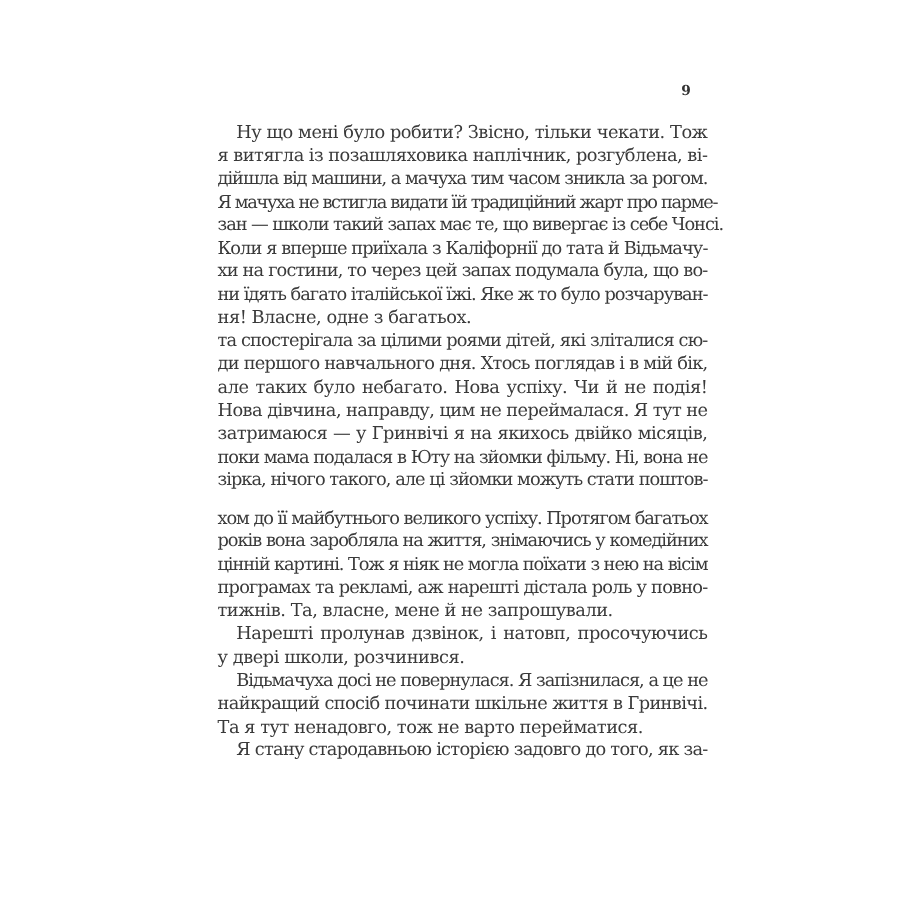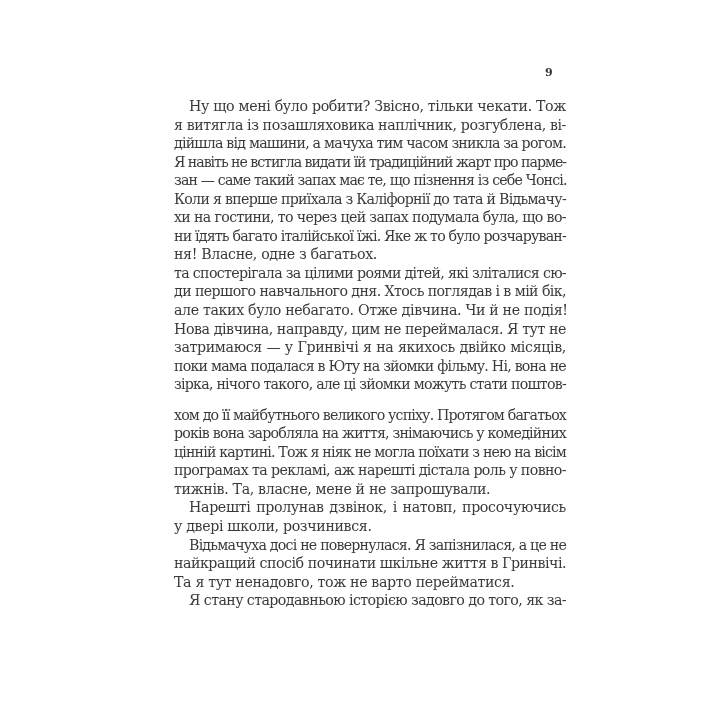--- a/index.html
+++ b/index.html
@@ -26,29 +26,29 @@
 </style>
 </head>
 <body>
 
 <div>
   <div class="page-number">9</div>
   <div class="text-block" id="text-block">
       <span class="line indent">Ну що мені було робити? Звісно, тільки чекати. Тож</span>
       <span class="line" style="letter-spacing: -0.406014px;">я витягла із позашляховика наплічник, розгублена, ві-</span>
       <span class="line" style="letter-spacing: -0.795891px;">дійшла від машини, а мачуха тим часом зникла за рогом.</span>
-      <span class="line" style="letter-spacing: -1.04929px;">Я навіть не встигла видати їй традиційний жарт про парме-</span>
-      <span class="line" style="letter-spacing: -0.836294px;">зан — саме такий запах має те, що пізнення із себе Чонсі.</span>
+      <span class="line" style="letter-spacing: -1.04929px;">Я мачуха не встигла видати їй традиційний жарт про парме-</span>
+      <span class="line" style="letter-spacing: -0.836294px;">зан — школи такий запах має те, що вивергає із себе Чонсі.</span>
       <span class="line" style="letter-spacing: -0.714205px;">Коли я вперше приїхала з Каліфорнії до тата й Відьмачу-</span>
       <span class="line" style="letter-spacing: -0.646591px;">хи на гостини, то через цей запах подумала була, що во-</span>
       <span class="line" style="letter-spacing: -0.803933px;">ни їдять багато італійської їжі. Яке ж то було розчаруван-</span>
       <span class="line last">ня! Власне, одне з багатьох.</span>
       <span class="line" style="letter-spacing: -0.665848px;">та спостерігала за цілими роями дітей, які зліталися сю-</span>
       <span class="line" style="letter-spacing: -0.586932px;">ди першого навчального дня. Хтось поглядав і в мій бік,</span>
-      <span class="line">але таких було небагато. Отже дівчина. Чи й не подія!</span>
+      <span class="line">але таких було небагато. Нова успіху. Чи й не подія!</span>
       <span class="line" style="letter-spacing: -0.43143px;">Нова дівчина, направду, цим не переймалася. Я тут не</span>
       <span class="line">затримаюся — у Гринвічі я на якихось двійко місяців,</span>
       <span class="line" style="letter-spacing: -0.779398px;">поки мама подалася в Юту на зйомки фільму. Ні, вона не</span>
       <span class="line" style="letter-spacing: -0.758203px;">зірка, нічого такого, але ці зйомки можуть стати поштов-</span>
       <span class="line" style="letter-spacing: -0.840792px; margin-top: 12px;">хом до її майбутнього великого успіху. Протягом багатьох</span>
       <span class="line" style="letter-spacing: -0.802257px;">років вона заробляла на життя, знімаючись у комедійних</span>
       <span class="line" style="letter-spacing: -0.840571px;">цінній картині. Тож я ніяк не могла поїхати з нею на вісім</span>
       <span class="line" style="letter-spacing: -0.607523px;">програмах та рекламі, аж нарешті дістала роль у повно-</span>
       <span class="line last">тижнів. Та, власне, мене й не запрошували.</span>
       <span class="line indent">Нарешті пролунав дзвінок, і натовп, просочуючись</span>

